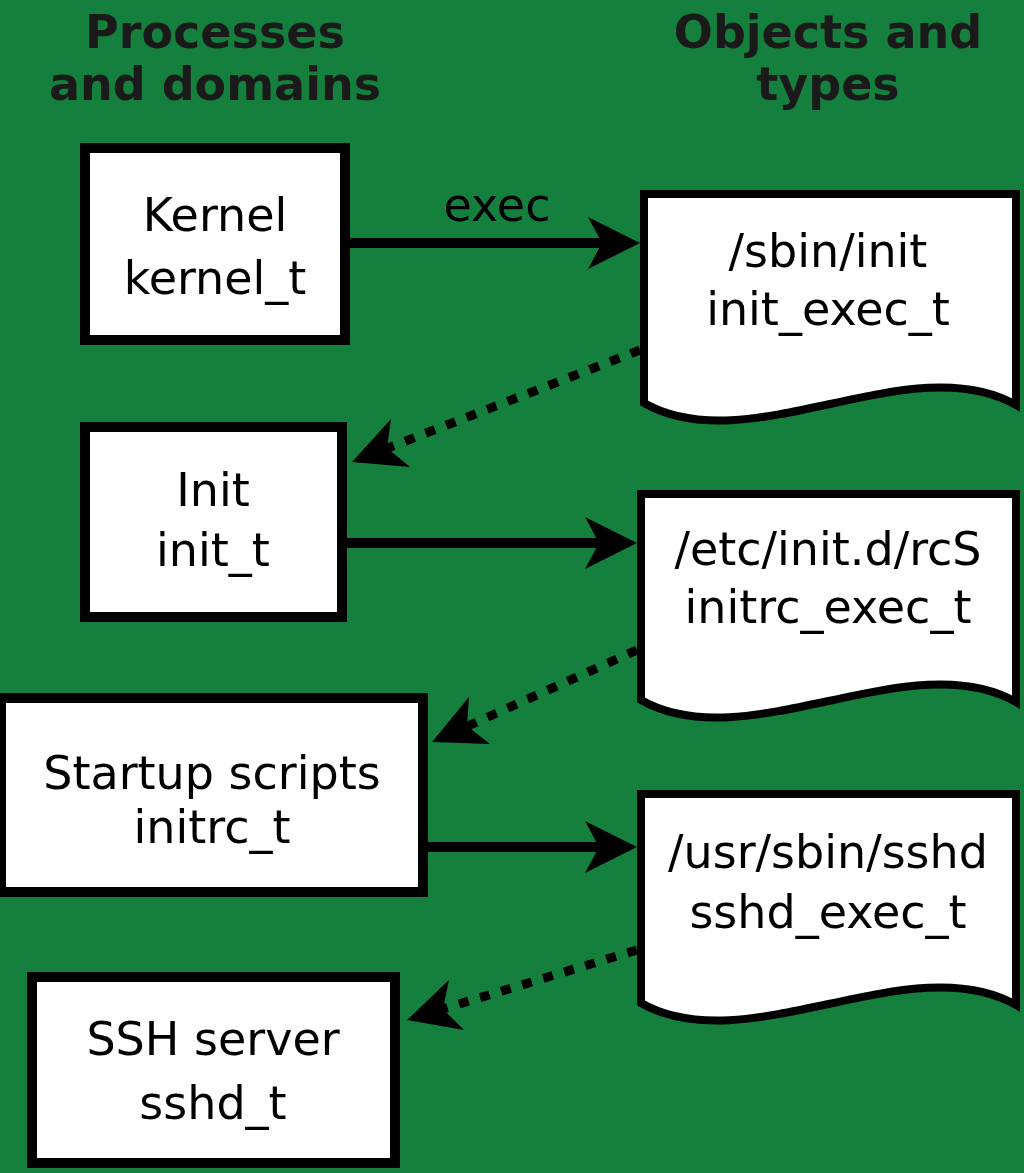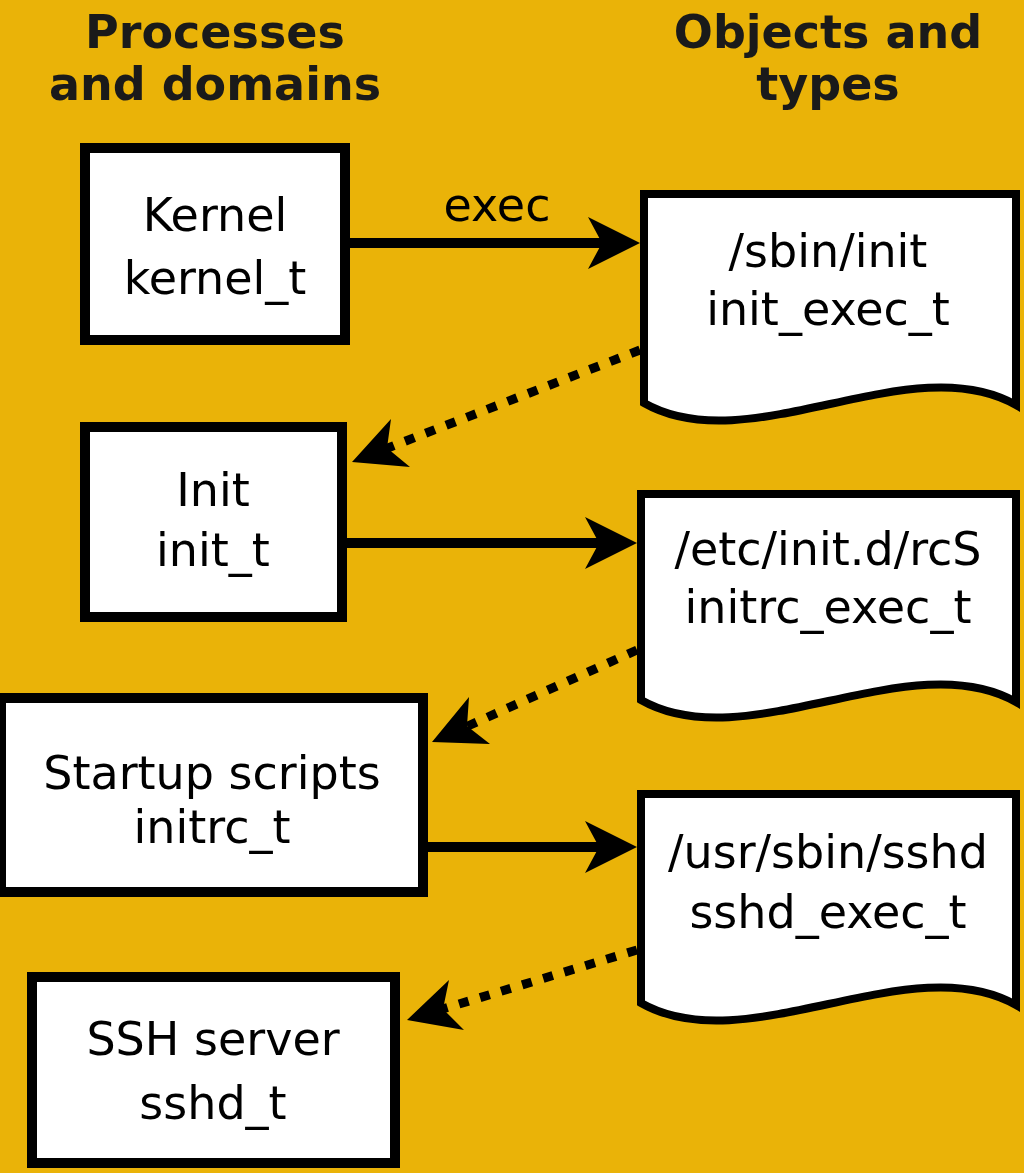--- a/index.html
+++ b/index.html
@@ -4,21 +4,21 @@
 <style>
   html, body {
     margin: 0;
     padding: 0;
     background: #ffffff;
   }
   .canvas {
     position: relative;
     width: 1024px;
     height: 1173px;
-    background: #eab308;
+    background: #15803d;
     overflow: hidden;
     font-family: "DejaVu Sans", "Liberation Sans", sans-serif;
   }
   svg { display: block; }
   .hdr {
     font-family: "DejaVu Sans", "Liberation Sans", sans-serif;
     font-size: 46px;
     font-weight: bold;
     fill: #1a1a1a;
   }

